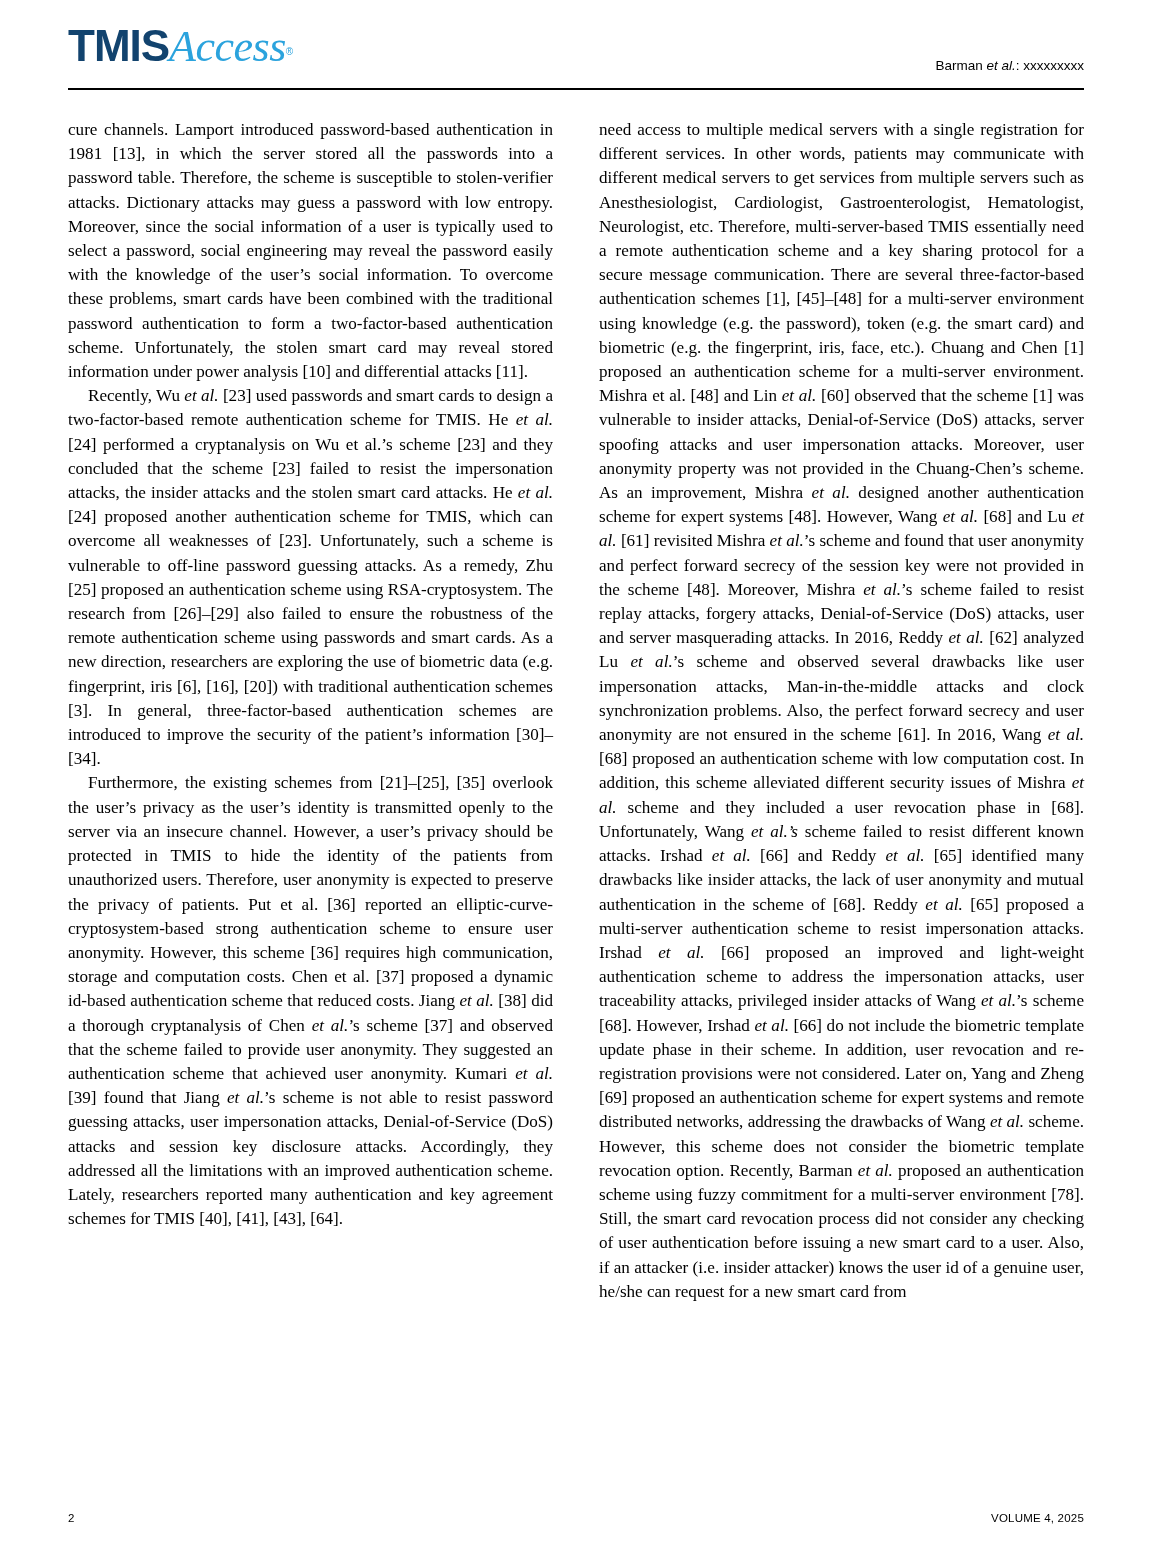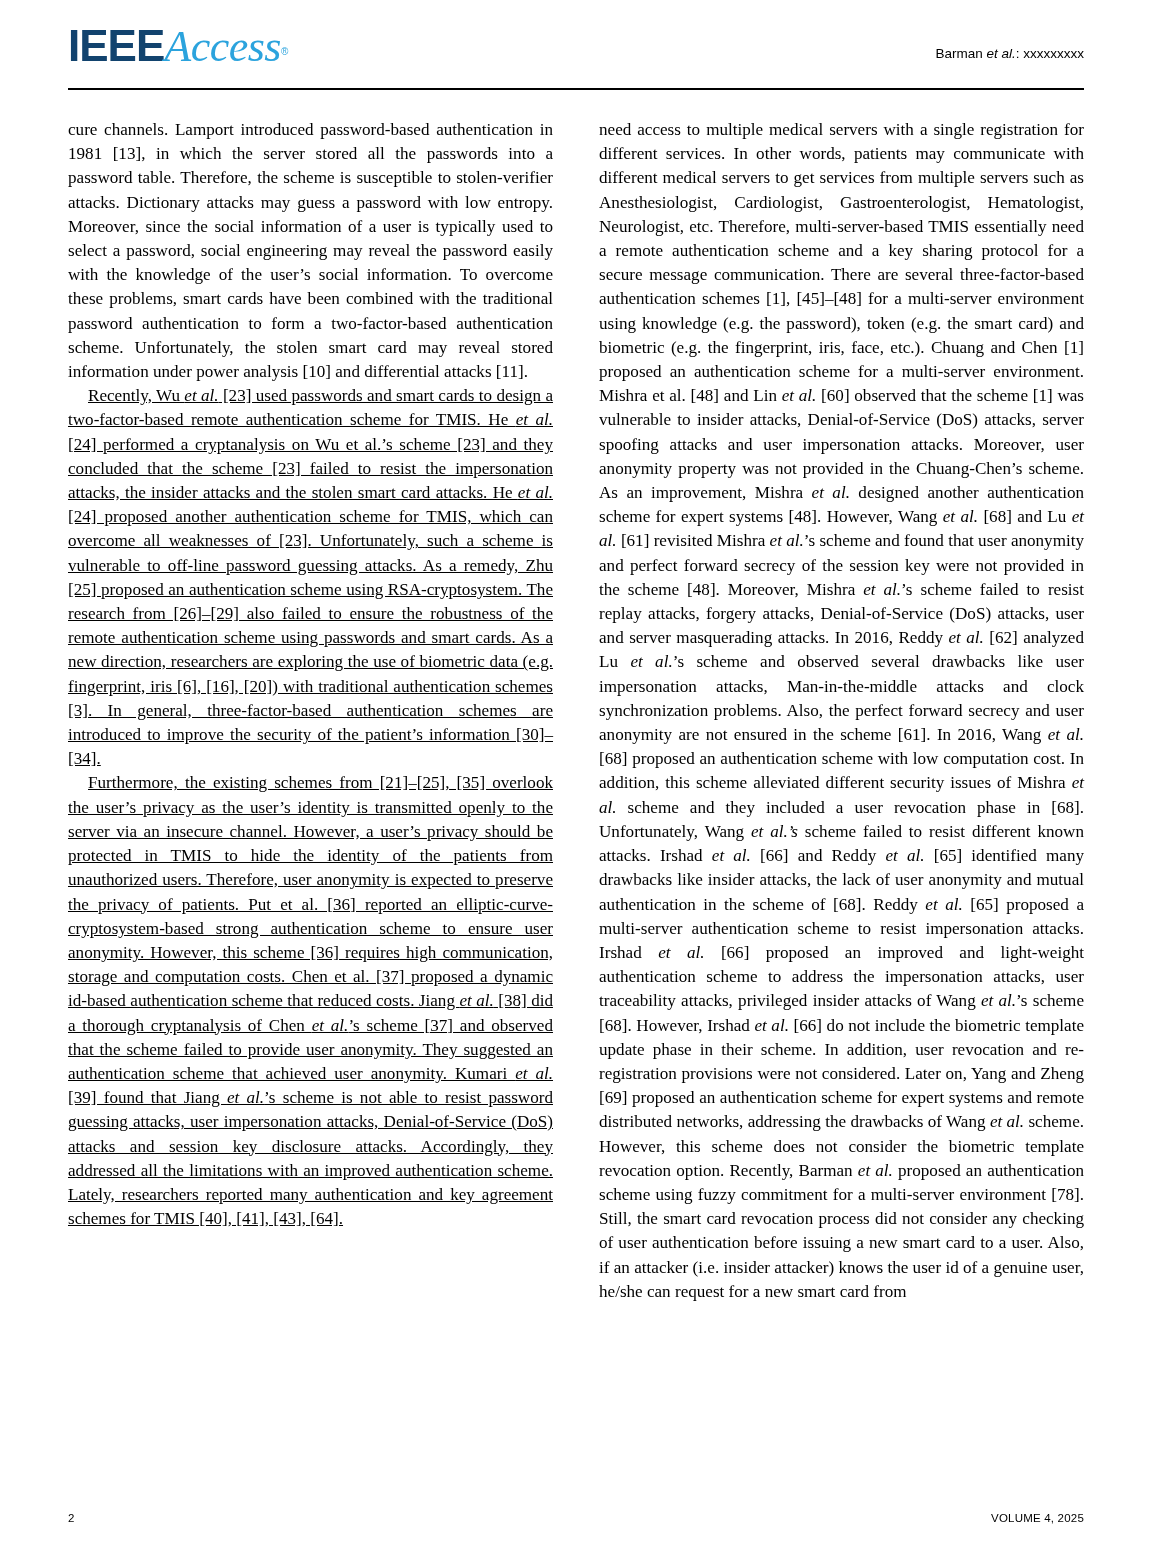--- a/index.html
+++ b/index.html
@@ -52,21 +52,21 @@
   }
   .logo-tm {
     font-family: "Liberation Sans", "DejaVu Sans", sans-serif;
     font-size: 10px;
     color: #2ba3dd;
     vertical-align: super;
   }
   .running-head {
     position: absolute;
     right: 0;
-    top: 24px;
+    top: 36px;
     font-family: "Liberation Sans", "DejaVu Sans", sans-serif;
     font-size: 13.5px;
     color: #000;
     white-space: nowrap;
   }
   .running-head .ital { font-style: italic; }
   .header-rule {
     position: absolute;
     left: 68px;
     right: 68px;
@@ -90,21 +90,20 @@
     line-height: 24.2px;
     text-align: justify;
     text-justify: inter-word;
     hyphens: none;
   }
   .col p {
     margin: 0;
   }
   .col p + p {
     text-indent: 20px;
-    text-decoration: underline;
   }
   .ital { font-style: italic; }
 
   
   .footer {
     position: absolute;
     left: 68px;
     right: 68px;
     bottom: 36px;
     height: 18px;
@@ -124,21 +123,21 @@
     letter-spacing: 0.2px;
   }
 </style>
 </head>
 <body>
 
 <div class="page">
 
   <div class="header">
     <div class="logo">
-      <span class="logo-ieee">IEEE</span><span class="logo-access">Access</span><span class="logo-tm">®</span>
+      <span class="logo-ieee">TMIS</span><span class="logo-access">Access</span><span class="logo-tm">®</span>
     </div>
     <div class="running-head"><span>Barman</span> <span class="ital">et al.</span><span>: xxxxxxxxx</span></div>
   </div>
   <div class="header-rule"></div>
 
   <div class="columns">
     <div class="col" id="left-col">
         <p style="text-indent: 0px;"><span>cure channels. Lamport introduced password-based authentication in 1981 [13], in which the server stored all the passwords into a password table. Therefore, the scheme is susceptible to stolen-verifier attacks. Dictionary attacks may guess a password with low entropy. Moreover, since the social information of a user is typically used to select a password, social engineering may reveal the password easily with the knowledge of the user’s social information. To overcome these problems, smart cards have been combined with the traditional password authentication to form a two-factor-based authentication scheme. Unfortunately, the stolen smart card may reveal stored information under power analysis [10] and differential attacks [11].</span></p>
         <p><span>Recently, Wu </span><span class="ital">et al.</span><span> [23] used passwords and smart cards to design a two-factor-based remote authentication scheme for TMIS. He </span><span class="ital">et al.</span><span> [24] performed a cryptanalysis on Wu et al.’s scheme [23] and they concluded that the scheme [23] failed to resist the impersonation attacks, the insider attacks and the stolen smart card attacks. He </span><span class="ital">et al.</span><span> [24] proposed another authentication scheme for TMIS, which can overcome all weaknesses of [23]. Unfortunately, such a scheme is vulnerable to off-line password guessing attacks. As a remedy, Zhu [25] proposed an authentication scheme using RSA-cryptosystem. The research from [26]–[29] also failed to ensure the robustness of the remote authentication scheme using passwords and smart cards. As a new direction, researchers are exploring the use of biometric data (e.g. fingerprint, iris [6], [16], [20]) with traditional authentication schemes [3]. In general, three-factor-based authentication schemes are introduced to improve the security of the patient’s information [30]–[34].</span></p>
         <p><span>Furthermore, the existing schemes from [21]–[25], [35] overlook the user’s privacy as the user’s identity is transmitted openly to the server via an insecure channel. However, a user’s privacy should be protected in TMIS to hide the identity of the patients from unauthorized users. Therefore, user anonymity is expected to preserve the privacy of patients. Put et al. [36] reported an elliptic-curve-cryptosystem-based strong authentication scheme to ensure user anonymity. However, this scheme [36] requires high communication, storage and computation costs. Chen et al. [37] proposed a dynamic id-based authentication scheme that reduced costs. Jiang </span><span class="ital">et al.</span><span> [38] did a thorough cryptanalysis of Chen </span><span class="ital">et al.</span><span>’s scheme [37] and observed that the scheme failed to provide user anonymity. They suggested an authentication scheme that achieved user anonymity. Kumari </span><span class="ital">et al.</span><span> [39] found that Jiang </span><span class="ital">et al.</span><span>’s scheme is not able to resist password guessing attacks, user impersonation attacks, Denial-of-Service (DoS) attacks and session key disclosure attacks. Accordingly, they addressed all the limitations with an improved authentication scheme. Lately, researchers reported many authentication and key agreement schemes for TMIS [40], [41], [43], [64].</span></p>

